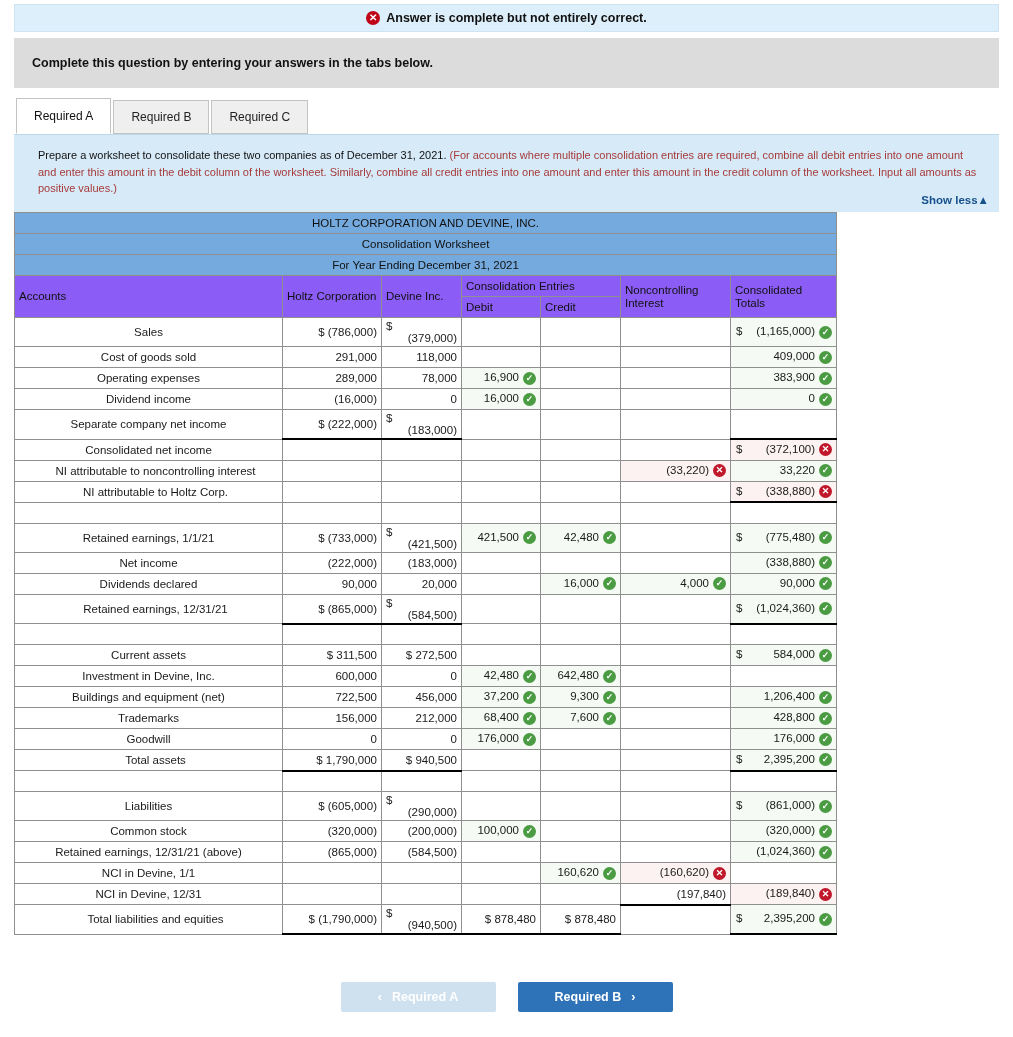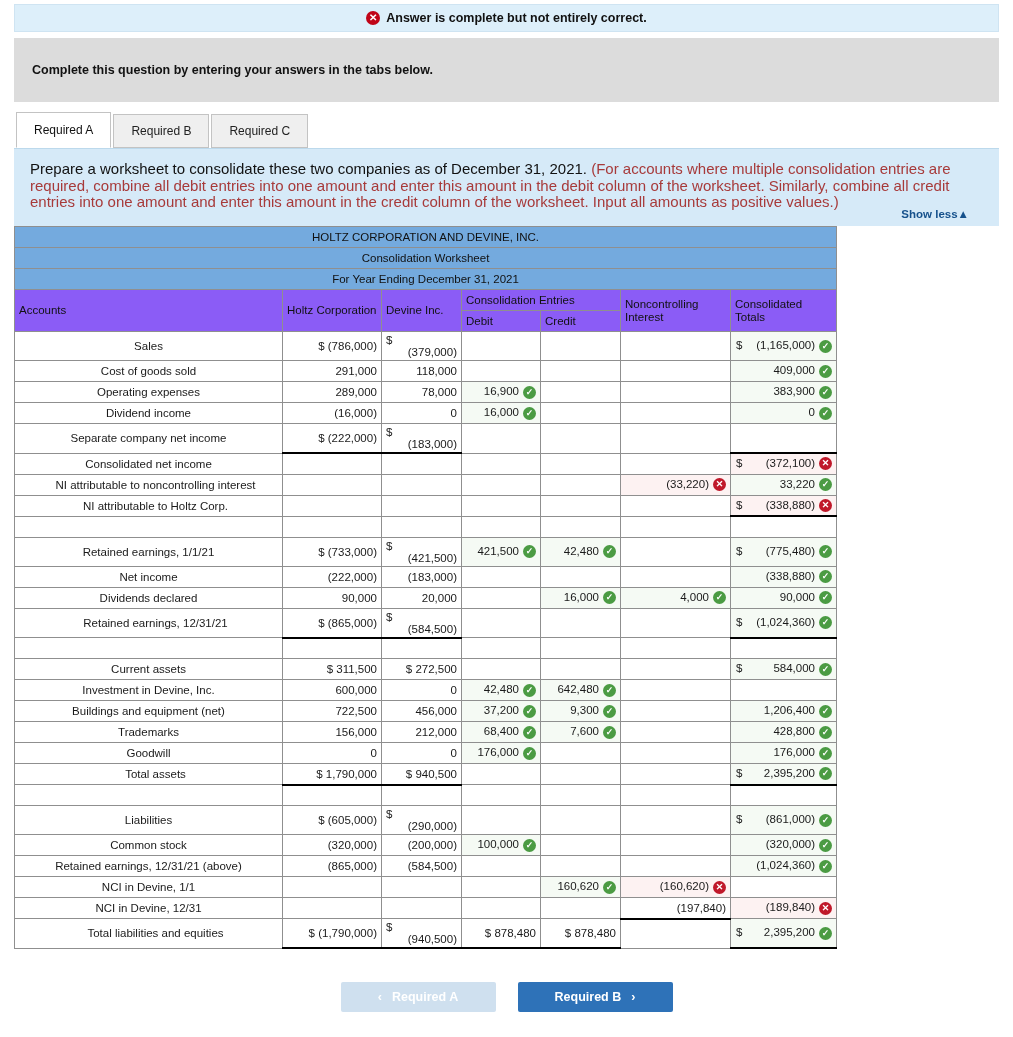--- a/index.html
+++ b/index.html
@@ -26,21 +26,21 @@
   .alert-icon {
     display: inline-block; width: 14px; height: 14px; border-radius: 50%;
     background: #c00418; color: #fff; font-size: 10px; line-height: 14px;
     text-align: center; margin-right: 6px; font-weight: bold;
   }
 
   
   .grey-strip {
     margin: 6px 14px 0 14px;
     background: #dcdcdc;
-    height: 64px;
+    height: 50px;
     display: flex; align-items: center;
     padding-left: 18px;
     font-weight: bold; font-size: 12.5px; color: #111;
   }
 
   
   .tabs {
     margin: 10px 0 0 16px;
     display: flex; align-items: flex-end;
     height: 36px;
@@ -64,24 +64,24 @@
 
   
   .qpanel {
     margin: 0 14px 0 14px;
     background: #d6eaf8;
     border-top: 1px solid #bcd9ec;
     padding: 12px 16px 8px 16px;
     position: relative;
     min-height: 78px;
   }
-  .qtext { font-size: 15px; line-height: 16.5px; color: #111; }
+  .qtext { font-size: 11px; line-height: 16.5px; color: #111; margin-left: 8px; }
   .qtext .hint { color: #a73a3a; }
   .showless {
-    position: absolute; right: 30px; bottom: 6px;
+    position: absolute; right: 10px; bottom: 6px;
     color: #16518c; font-weight: bold; font-size: 11.5px;
     text-decoration: none;
   }
 
   
   .wrap { margin: 0 0 0 14px; width: 822px; }
   table.ws { border-collapse: collapse; width: 822px; table-layout: fixed; }
   table.ws td, table.ws th {
     border: 1px solid #8f8f8f;
     font-size: 11.5px;

